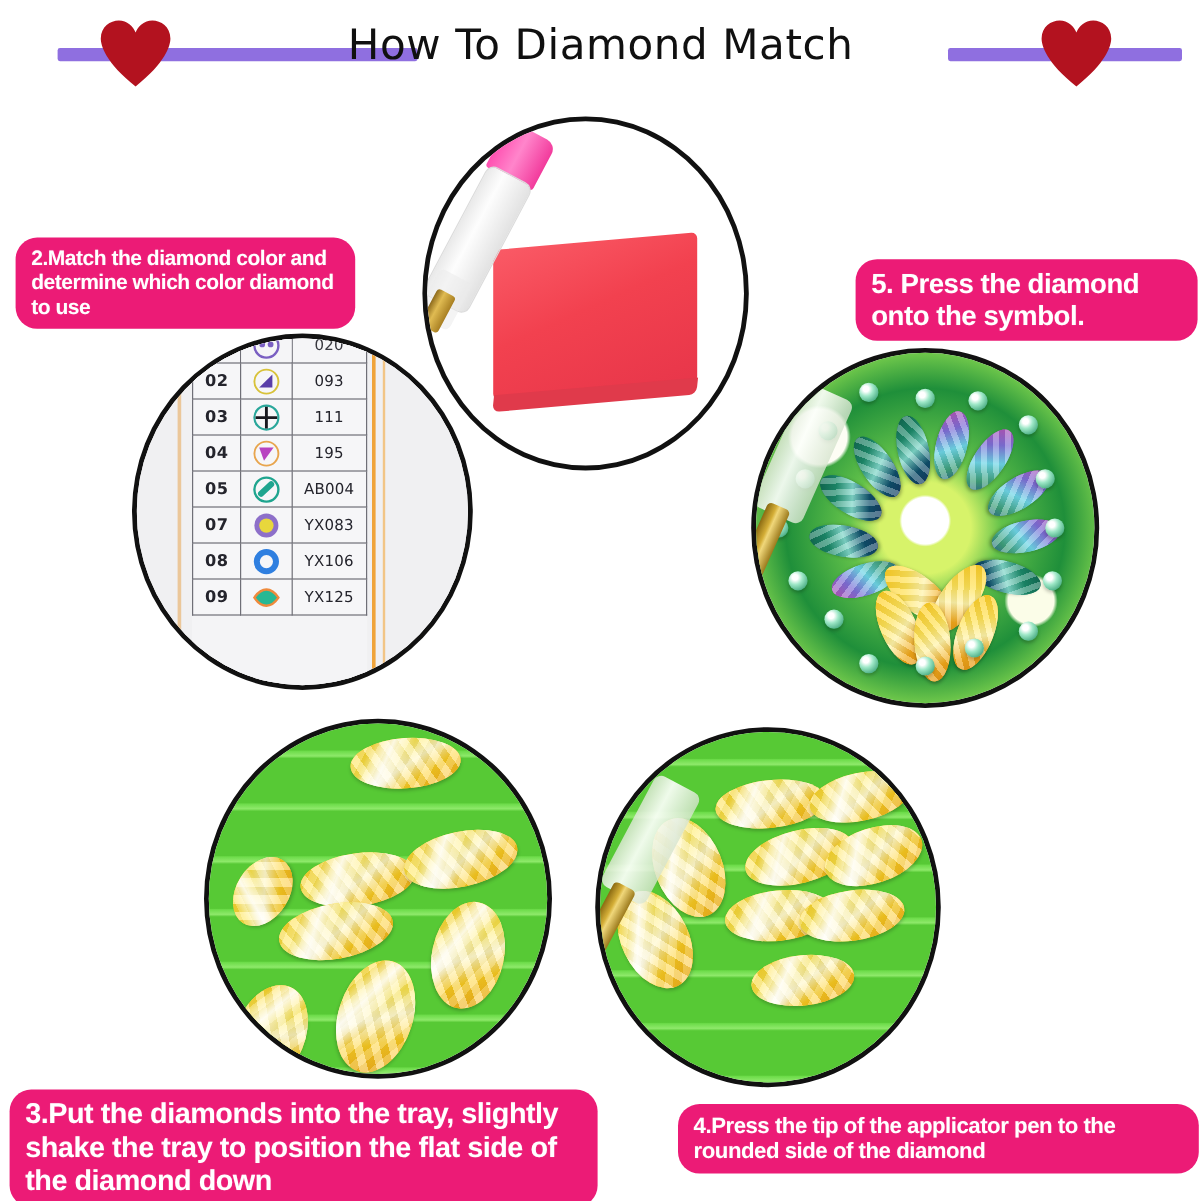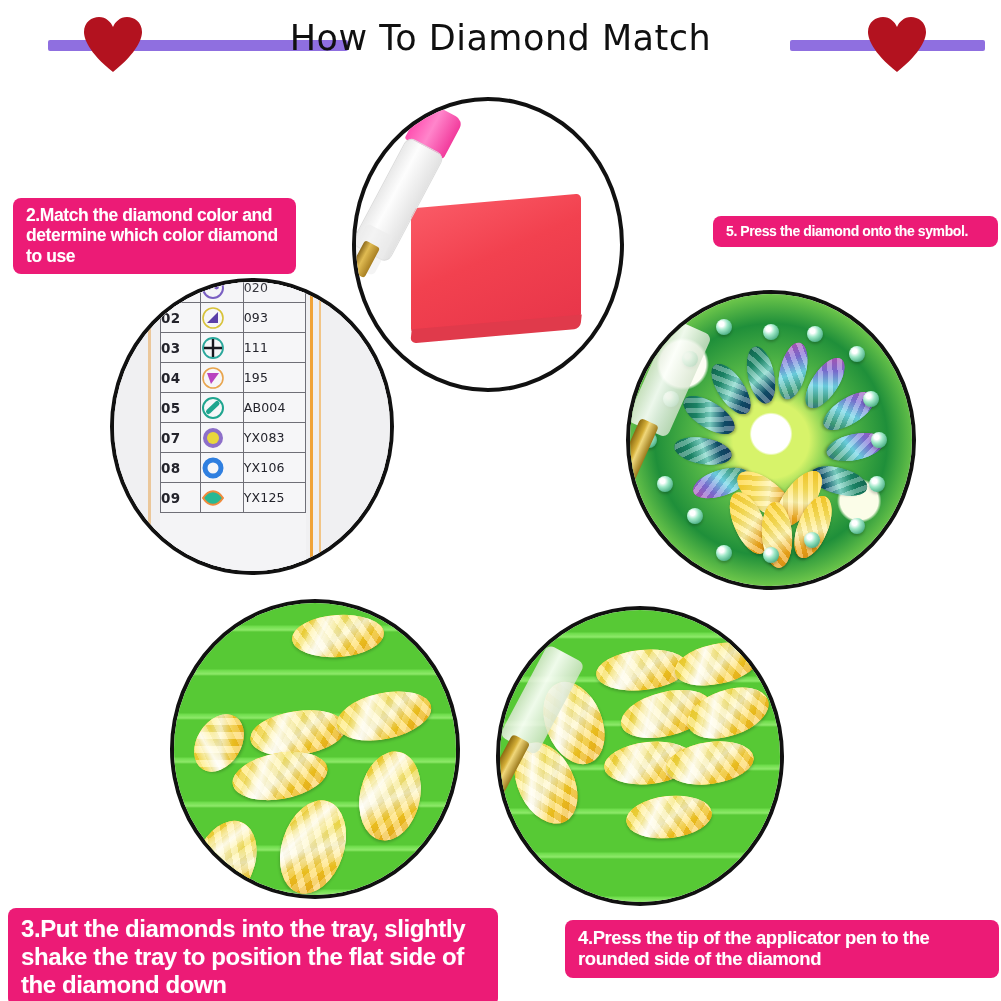--- a/index.html
+++ b/index.html
@@ -27,32 +27,32 @@
     font-size:35px;font-weight:400;letter-spacing:.5px;
     color:#101010;
     white-space:nowrap;
   }
 
   
   .pill{
     position:absolute;
     background:#ec1b76;
     color:#ffffff;
-    border-radius:8px;
+    border-radius:18px;
     font-family:"Liberation Sans", sans-serif;
     font-weight:bold;
     line-height:1.16;
     padding:7px 13px 8px 13px;
     box-sizing:border-box;
     letter-spacing:-.4px;
     text-shadow:0 0 1px rgba(255,255,255,.25);
   }
   #pill1{left:165px;top:96px;width:243px;font-size:17px;border-radius:16px;padding-top:6px;}
   #pill2{left:13px;top:198px;width:283px;font-size:17.5px;}
-  #pill5{left:713px;top:216px;width:285px;font-size:14px;}
+  #pill5{left:713px;top:216px;width:285px;font-size:23px;}
   #pill3{left:8px;top:908px;width:490px;font-size:24px;}
   #pill4{left:565px;top:920px;width:434px;font-size:18.5px;}
 
   
   .circ{
     position:absolute;
     border:4px solid #111111;
     border-radius:50%;
     overflow:hidden;
     box-sizing:border-box;
@@ -109,21 +109,21 @@
   .chartpaper{
     position:absolute;left:46px;top:-6px;width:146px;height:320px;
     background:#f4f4f6;
   }
   .tbl{position:absolute;left:46px;top:-10px;width:146px;border-collapse:collapse;font-family:"DejaVu Sans",sans-serif;}
   .tbl td{
     border:1px solid #6f6f77;
     height:29px;
     font-size:13.5px;
     color:#24242c;
-    text-align:left;
+    text-align:center;
     padding:0;
     background:#f6f6f8;
   }
   .tbl td.c1{width:40px;font-weight:600;letter-spacing:.4px;}
   .tbl td.c2{width:42px;}
   .tbl td.c3{width:62px;font-size:12.5px;letter-spacing:.2px;}
   .sym{width:24px;height:24px;display:inline-block;vertical-align:middle;}
   .orangeline{position:absolute;left:196px;top:-10px;width:3px;height:330px;background:#f0a43a;}
   .orangeline2{position:absolute;left:205px;top:-10px;width:2px;height:330px;background:#f3b761;opacity:.75;}
   .paperleft{position:absolute;left:34px;top:-10px;width:3px;height:330px;background:#e8a552;opacity:.55;}

